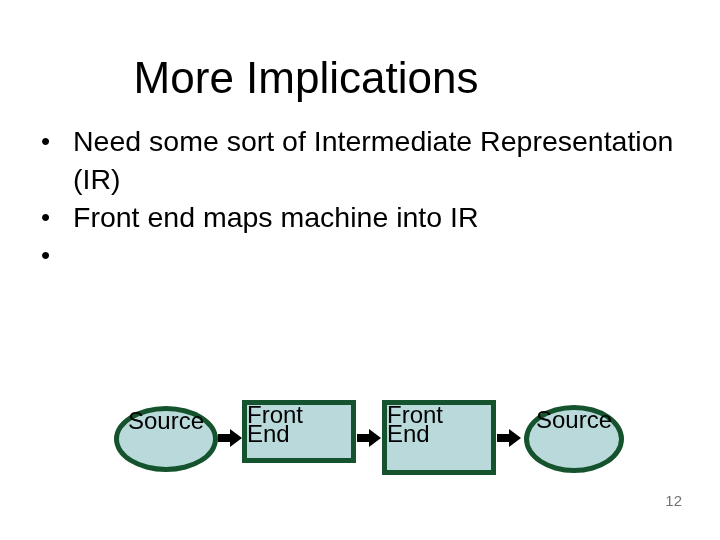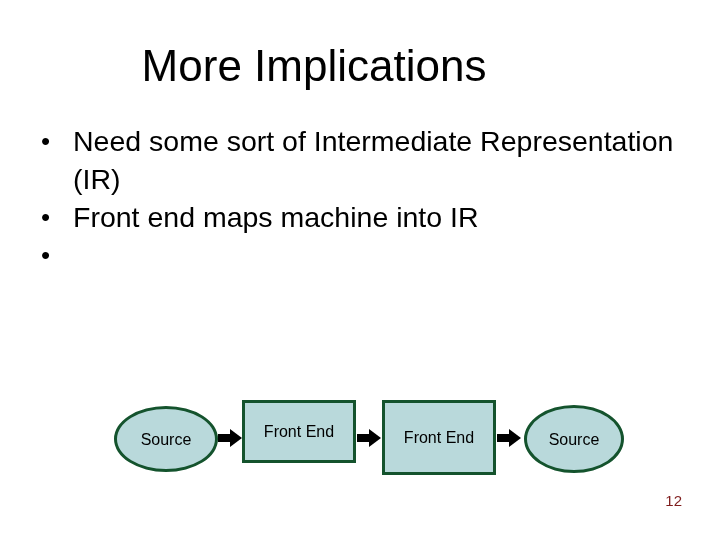--- a/index.html
+++ b/index.html
@@ -7,27 +7,26 @@
     position:relative;
     width:720px;height:540px;
     background:#ffffff;
     overflow:hidden;
     font-family:"Liberation Sans", sans-serif;
     color:#000;
     margin:0 auto;
   }
   .title{
     position:absolute;
-    left:0;top:38px;width:612px;
+    left:0;top:50px;width:612px;
     text-align:center;
     font-size:44px;
     line-height:56px;
     font-weight:400;
     white-space:nowrap;
-    padding-left:8px;
   }
   ul.bullets{
     position:absolute;
     left:40px;top:122px;
     width:648px;
     margin:0;padding:0;
     list-style:none;
     font-size:28.5px;
     line-height:38px;
   }
@@ -39,35 +38,34 @@
   .bullet-dot{
     position:absolute;
     left:1px;top:0;
     font-size:26px;
     line-height:38px;
   }
   .diagram{position:absolute;left:0;top:0;width:720px;height:540px;}
   .node{
     position:absolute;
     box-sizing:border-box;
-    border:3px solid #14532d;
+    border:5px solid #14532d;
     display:flex;
-    align-items:center;
     justify-content:center;
-    font-size:16px;
+    font-size:24px;
     line-height:19px;
   }
   .node.ellipse{border-radius:50%;}
   .arrow{position:absolute;width:24px;height:18px;}
   .page-number{
     position:absolute;
     top:493px;right:38px;
     font-size:15px;
     line-height:16px;
-    color:#7f1d1d;
+    color:#737373;
   }
 </style>
 </head>
 <body>
 
 <div class="slide">
 
   <div class="title">More Implications</div>
 
   <ul class="bullets">

